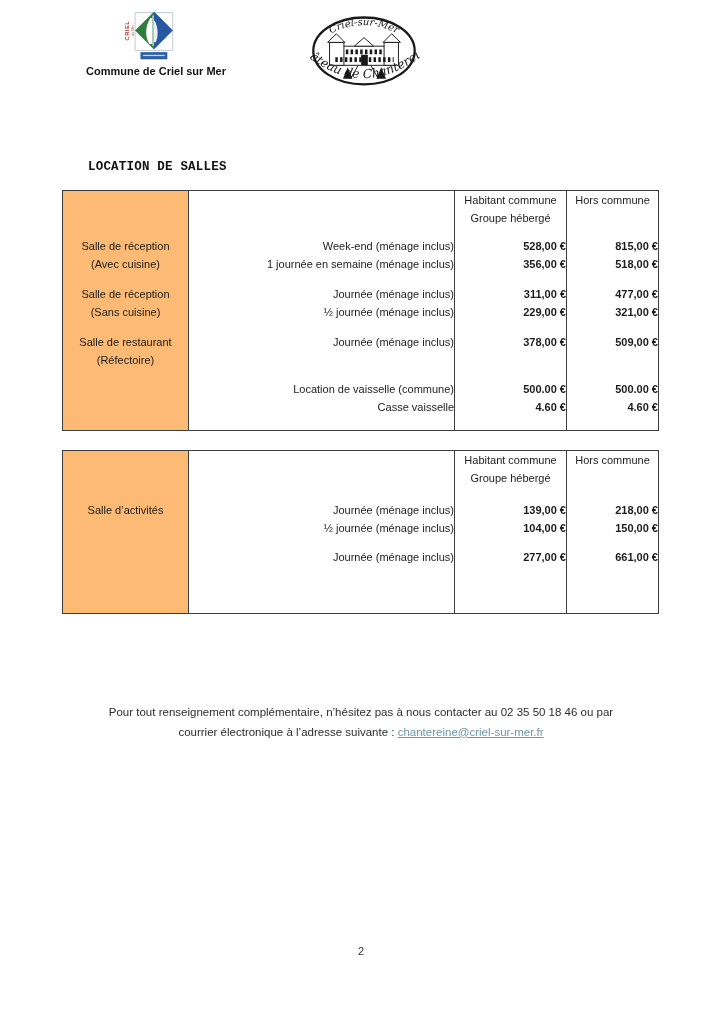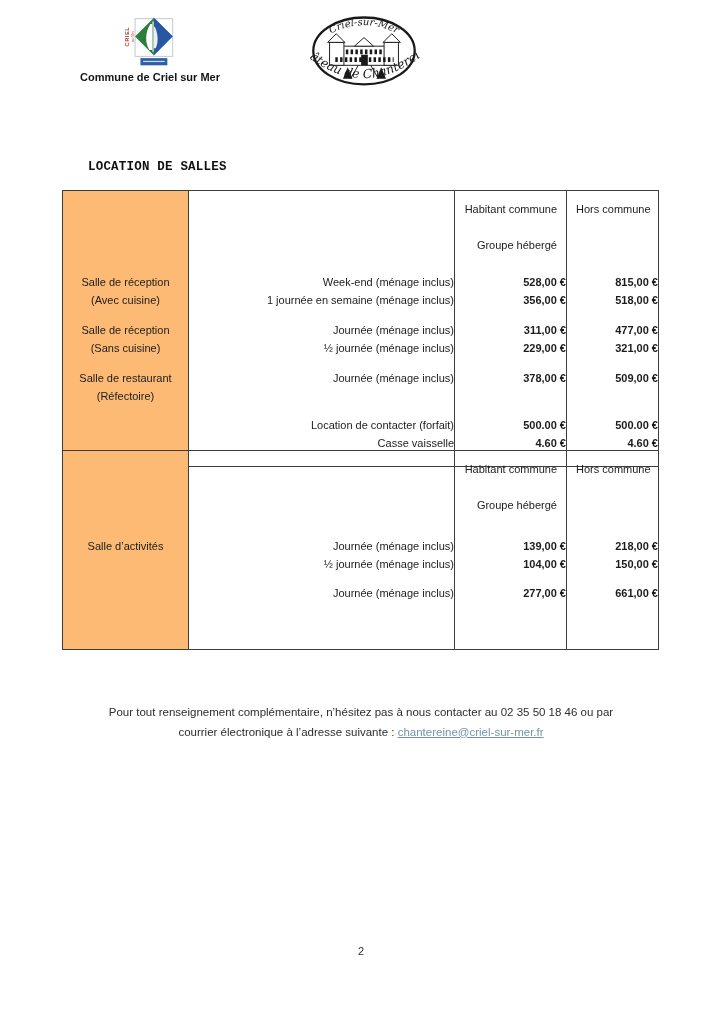--- a/index.html
+++ b/index.html
@@ -3,38 +3,38 @@
 <meta charset="utf-8">
 <style>
   html,body { margin:0; padding:0; background:#888; }
   .page {
     position:relative; width:722px; height:1024px; margin:0 auto;
     background:#ffffff; font-family:"Liberation Sans", sans-serif;
     color:#1c1c1c; overflow:hidden;
   }
 
   
-  .left-logo { position:absolute; left:80px; top:16px; width:146px; text-align:left; }
+  .left-logo { position:absolute; left:80px; top:10px; width:146px; text-align:right; }
   .left-logo svg { display:block; margin:0 auto; }
   .left-logo .caption { font-weight:bold; font-size:11px; margin-top:3px; white-space:nowrap; color:#141414; }
   .right-logo { position:absolute; left:298px; top:6px; }
 
   
   .title { position:absolute; left:88px; top:160px; font-weight:bold; font-size:12.5px; letter-spacing:.2px; color:#111;font-family:Liberation Mono, monospace; }
 
   
   table.rates { position:absolute; left:62px; width:596px; border-collapse:collapse; table-layout:fixed; font-size:11px; border:1.5px solid #3d3d3d; }
   #table1 { top:190px; }
   #table2 { top:450px; }
   table.rates td { padding:0; height:18px; line-height:18px; vertical-align:middle; white-space:nowrap; overflow:hidden; }
   td.c1 { background:#fdba74; border-right:1.5px solid #3d3d3d; text-align:center; }
   td.c2 { border-right:1.5px solid #3d3d3d; padding-left:8px; text-align:right; }
   td.c3 { border-right:1.5px solid #3d3d3d; padding-right:10px; text-align:right; font-weight:bold; }
   td.c4 { padding-right:10px; text-align:right; font-weight:bold; }
-  table.rates td.hc { font-weight:normal; text-align:right; padding:9px; }
+  table.rates td.hc { font-weight:normal; text-align:center; padding:0; }
 
   
   .footer { position:absolute; left:0; right:0; top:703px; text-align:center; font-size:11.5px; line-height:19.5px; color:#2d2d2d; }
   .footer a { color:#6f95aa; text-decoration:underline; }
 
   .page-num { position:absolute; left:0; right:0; top:945px; text-align:center; font-size:11px; color:#333; }
 
   .script-text { font-family:"DejaVu Serif", serif; font-style:italic; }
 </style>
 </head>
@@ -168,21 +168,21 @@
           <td class="c4"></td>
         </tr>
         <tr>
           <td class="c1" style="height: 11px; line-height: 11px;"></td>
           <td class="c2" style="height: 11px; line-height: 11px;"></td>
           <td class="c3" style="height: 11px; line-height: 11px;"></td>
           <td class="c4" style="height: 11px; line-height: 11px;"></td>
         </tr>
         <tr>
           <td class="c1"></td>
-          <td class="c2">Location de contacter (forfait)</td>
+          <td class="c2">Location de vaisselle (commune)</td>
           <td class="c3">500.00 €</td>
           <td class="c4">500.00 €</td>
         </tr>
         <tr>
           <td class="c1"></td>
           <td class="c2">Casse vaisselle</td>
           <td class="c3">4.60 €</td>
           <td class="c4">4.60 €</td>
         </tr>
         <tr>

